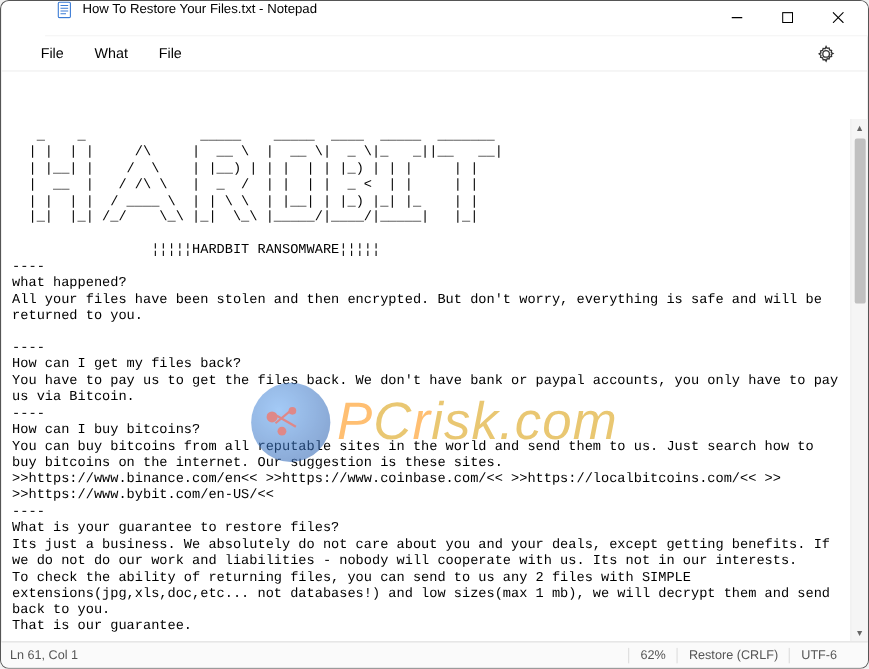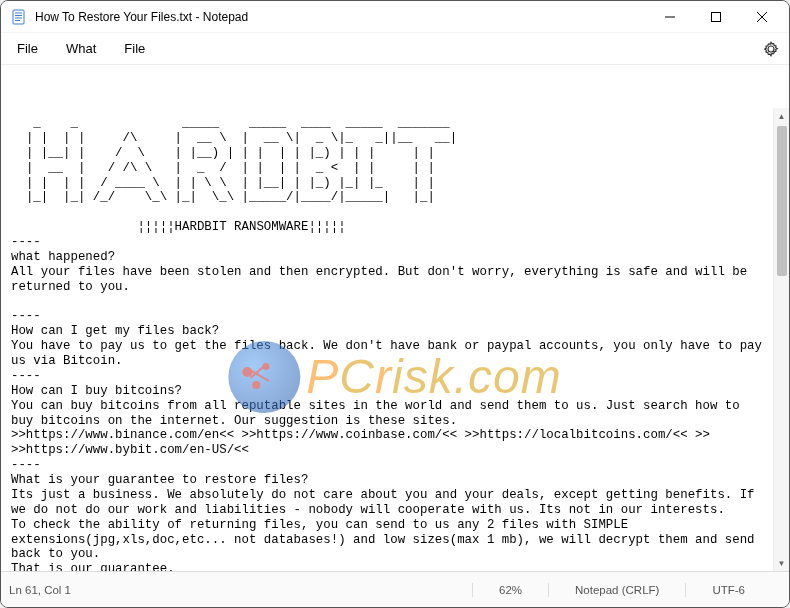--- a/index.html
+++ b/index.html
@@ -17,24 +17,25 @@
   border: 1px solid #555;
   border-radius: 8px;
   display: flex;
   flex-direction: column;
   position: relative;
   overflow: hidden;
 }
 .titlebar {
   height: 32px;
   display: flex;
-  align-items: center;
+  align-items: flex-start;
   padding: 0 4px 0 10px;
   background: #fff;
   border-bottom: 1px solid #f4f4f4;
+  margin-left: 40px;
 }
 .titlebar .app-icon {
   width: 16px; height: 16px;
   margin-right: 8px;
   display: flex; align-items: center; justify-content: center;
 }
 .titlebar .title {
   font-size: 12px;
   color: #000;
   flex: 1;
@@ -47,21 +48,21 @@
   width: 46px; height: 30px;
   display: flex; align-items: center; justify-content: center;
   font-size: 10px;
   color: #000;
 }
 .win-btn svg { stroke: #000; }
 .menubar {
   height: 32px;
   display: flex;
   align-items: center;
-  padding: 0 4px;
+  padding: 0 24px;
   gap: 4px;
   border-bottom: 1px solid #eee;
 }
 .menu-item {
   padding: 4px 12px;
   font-size: 13px;
   color: #000;
 }
 .menubar-spacer { flex: 1; }
 .settings-btn {
@@ -100,28 +101,28 @@
 .scroll-thumb {
   position: absolute;
   top: 18px;
   left: 3px;
   width: 10px;
   height: 150px;
   background: #c0c0c0;
   border-radius: 2px;
 }
 .statusbar {
-  height: 36px;
+  height: 24px;
   border-top: 1px solid #ddd;
   display: flex;
   align-items: center;
   font-size: 11.5px;
   color: #555;
   padding: 0 8px;
-  gap: 16px;
+  gap: 0;
   background: #fafafa;
 }
 .status-sep {
   width: 1px; height: 14px; background: #ddd; margin: 0 10px;
 }
 .status-cell { white-space: nowrap; }
 .status-flex { flex: 1; }
 
 .watermark {
   position: absolute;
@@ -245,19 +246,19 @@
       <div class="wm-text"><span class="r">P</span>C<span class="r">r</span>isk.com</div>
     </div>
   </div>
 
   <div class="statusbar">
     <span class="status-cell">Ln 61, Col 1</span>
     <span class="status-flex"></span>
     <span class="status-sep"></span>
     <span class="status-cell">62%</span>
     <span class="status-sep"></span>
-    <span class="status-cell">Notepad (CRLF)</span>
+    <span class="status-cell">Restore (CRLF)</span>
     <span class="status-sep"></span>
     <span class="status-cell">UTF-6</span>
     <span style="width:20px"></span>
   </div>
 
 </div>
 
 </body></html>

